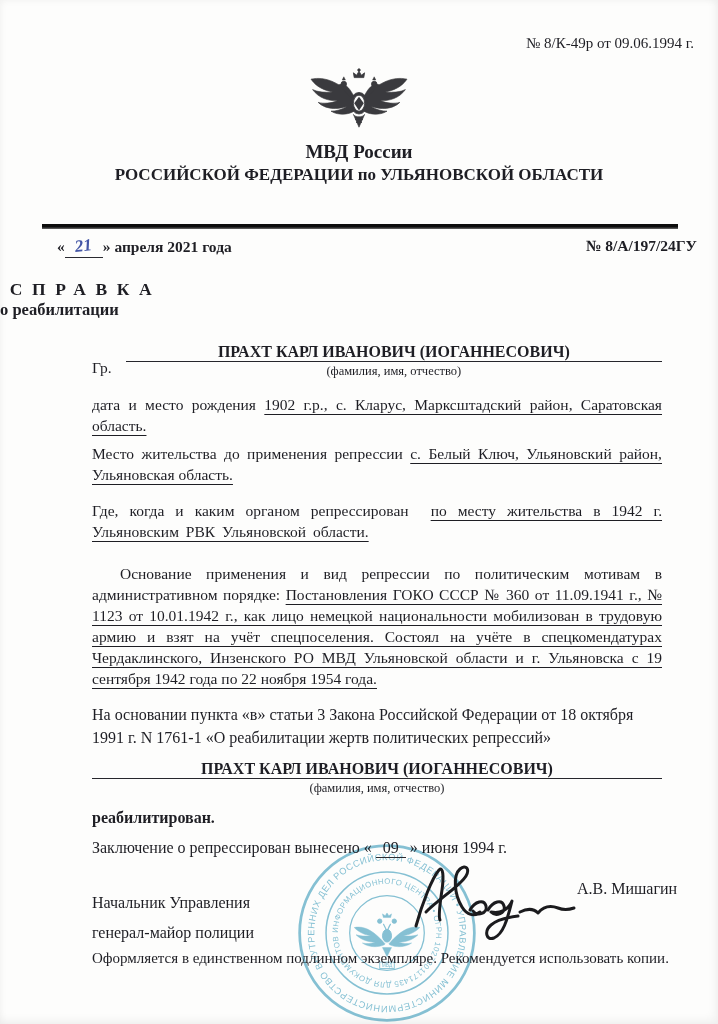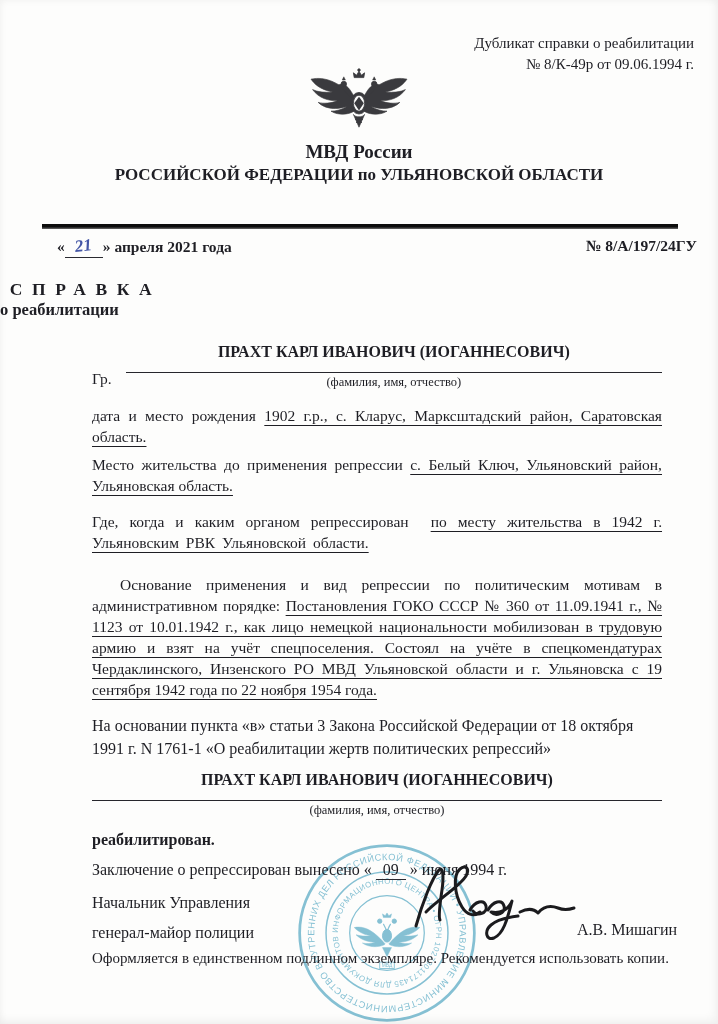--- a/index.html
+++ b/index.html
@@ -21,46 +21,45 @@
         justify-content:space-between;font-weight:bold;font-size:15.5px;z-index:1;}
   .blank{display:inline-block;min-width:34px;text-align:center;border-bottom:1.2px solid #2a2a30;padding:0 2px;}
   .hw{font-style:italic;color:#4456a6;font-size:17px;display:inline-block;transform:rotate(-7deg) translateY(-1px);}
   .title-block{position:absolute;top:279px;left:0;right:0;text-align:left;z-index:1;}
   .doc-title{font-size:17.5px;font-weight:bold;letter-spacing:.55em;text-indent:.55em;}
   .doc-subtitle{font-size:16.5px;font-weight:bold;}
   .content{position:absolute;top:343px;left:92px;right:56px;z-index:1;}
   .gr-row{display:flex;align-items:flex-end;font-size:15.5px;}
   .gr-label{padding-bottom:2px;}
   .gr-col{flex:1;margin-left:14px;}
-  .name-line{font-size:16px;font-weight:bold;text-align:center;border-bottom:1.4px solid #26262c;padding-bottom:11px;}
+  .name-line{font-size:16px;font-weight:bold;text-align:center;border-bottom:1.4px solid #26262c;padding-bottom:0;}
   .name-caption{font-size:12.5px;text-align:center;margin-top:2px;}
   .para{font-size:15.5px;line-height:21px;text-align:justify;margin:0;}
   .fill{text-decoration:underline;text-decoration-thickness:1px;text-underline-offset:3.5px;}
   .p-birth{margin-top:15px;}
   .p-res{margin-top:7px;}
   .p-repr{margin-top:15px;word-spacing:3px;}
   .p-basis{margin-top:21px;text-indent:28px;}
   .p-law{margin-top:14px;font-size:16px;line-height:23px;text-align:left;}
   .name2{margin-top:11px;}
   .verdict{margin-top:13px;font-size:16px;font-weight:bold;}
   .conclusion{margin-top:12px;font-size:16px;}
   .sign-block{position:absolute;left:92px;top:888px;font-size:16px;line-height:30px;z-index:2;}
-  .signer-name{position:absolute;left:577px;top:921px;font-size:16px;z-index:2;}
+  .signer-name{position:absolute;left:577px;top:880px;font-size:16px;z-index:2;}
   .footnote{position:absolute;left:92px;top:950px;font-size:15px;z-index:2;}
   .stamp{position:absolute;left:296px;top:842px;width:182px;height:182px;z-index:0;
          opacity:.95;mix-blend-mode:multiply;}
   .signature{position:absolute;left:408px;top:860px;width:178px;height:88px;z-index:3;}
 </style>
 </head>
 <body>
 
 <div class="page">
 
   <div class="dup-note">
-    <div>Дубликат справки о реабилитации</div>
     <div>№ 8/К-49р от 09.06.1994 г.</div>
   </div>
 
   <div class="emblem">
     <svg width="104" height="72" viewBox="0 0 130 90" aria-hidden="true">
       <g fill="#3a3a3e" stroke="#3a3a3e">
 
         <path d="M65,4 l3,5 l4,-3 l-1,6 h-12 l-1,-6 l4,3 z" stroke-width="1"></path>
         <circle cx="65" cy="2.6" r="1.6"></circle>
 

